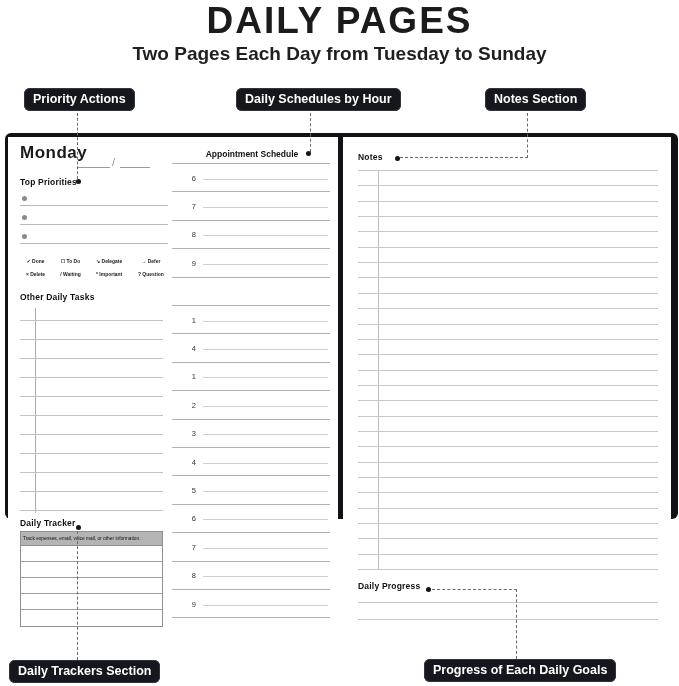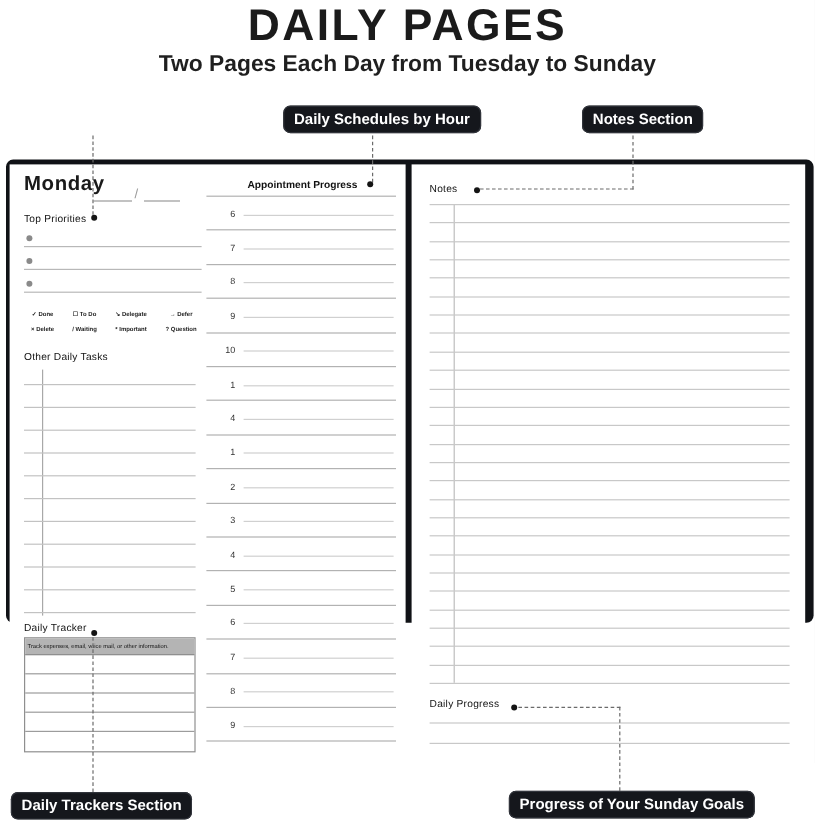--- a/index.html
+++ b/index.html
@@ -22,21 +22,21 @@
   .book{position:absolute;left:5px;top:133px;width:673px;height:386px;
         background:#101216;border-radius:6px}
   .page{position:absolute;top:4px;height:492px;background:#fff}
   .page-left{left:3px;width:330px}
   .page-right{left:338px;width:328px}
 
   
   .day{position:absolute;left:12px;top:6px;font-size:17px;font-weight:bold;letter-spacing:.5px}
   .blank{position:absolute;height:1px;border-bottom:1px solid #9a9a9a}
   .date-slash{position:absolute;font-size:11px;color:#9a9a9a}
-  .sec-label{position:absolute;font-size:8.5px;font-weight:normal;color:#111;letter-spacing:.2px}
+  .sec-label{position:absolute;font-size:8.5px;font-weight:bold;color:#111;letter-spacing:.2px}
   .p-bullet{position:absolute;left:14px;width:5px;height:5px;background:#8a8a8a;border-radius:50%}
   .p-line{position:absolute;left:12px;width:148px;border-top:1px solid #b8b8b8}
   .legend{position:absolute;left:10px;top:120px;width:154px;display:grid;
           grid-template-columns:1fr 1fr 1fr 1fr;row-gap:4px}
   .legend .cell{text-align:center;white-space:nowrap;font-size:8px;font-weight:bold;color:#222;
           transform:scale(.62);transform-origin:50% 50%}
   .task-line{position:absolute;left:12px;width:143px;border-top:1px solid #c2c2c2}
   .task-vline{position:absolute;left:27px;top:171px;height:205px;border-left:1px solid #a8a8a8}
   .tracker{position:absolute;left:12px;top:394px;width:143px;border:1px solid #8f8f8f;background:#fff}
   .tracker-head{height:14px;background:#b4b4b4;border-bottom:1px solid #8f8f8f;
@@ -61,24 +61,25 @@
   .note-vline{position:absolute;left:35px;top:33px;height:399px;border-left:1px solid #bdbdbd}
 </style>
 </head>
 <body>
 
 <div class="stage">
 
   <div class="title">DAILY PAGES</div>
   <div class="subtitle">Two Pages Each Day from Tuesday to Sunday</div>
 
+  <div class="callout" style="left:24px;top:88px">Priority Actions</div>
   <div class="callout" style="left:485px;top:88px">Notes Section</div>
   <div class="callout" style="left:236px;top:88px">Daily Schedules by Hour</div>
   <div class="callout" style="left:9px;top:660px">Daily Trackers Section</div>
-  <div class="callout" style="left:424px;top:659px">Progress of Your Sunday Goals</div>
+  <div class="callout" style="left:424px;top:659px">Progress of Each Daily Goals</div>
 
   <div class="vdash" style="left:77px;top:113px;height:66px"></div>
   <div class="dot" style="left:76px;top:179px"></div>
 
   <div class="vdash" style="left:310px;top:113px;height:39px"></div>
   <div class="dot" style="left:306px;top:151px"></div>
 
   <div class="vdash" style="left:527px;top:113px;height:45px"></div>
   <div class="hdash" style="left:400px;top:157px;width:128px"></div>
   <div class="dot" style="left:395px;top:156px"></div>
@@ -119,21 +120,21 @@
         <div class="tracker-head">
           <span>Track expenses, email, voice mail, or other information.</span>
         </div>
       <div class="tracker-row"></div>
           <div class="tracker-row"></div>
           <div class="tracker-row"></div>
           <div class="tracker-row"></div>
           <div class="tracker-row"></div>
         </div>
 
-      <div class="sched-head">Appointment Progress</div>
+      <div class="sched-head">Appointment Schedule</div>
     <div class="p-bullet" style="top: 59px;"></div>
         <div class="p-line" style="top: 68px;"></div>
         <div class="p-bullet" style="top: 78px;"></div>
         <div class="p-line" style="top: 87px;"></div>
         <div class="p-bullet" style="top: 97px;"></div>
         <div class="p-line" style="top: 106px;"></div>
         <div class="task-line" style="top: 183px;"></div>
         <div class="task-line" style="top: 202px;"></div>
         <div class="task-line" style="top: 221px;"></div>
         <div class="task-line" style="top: 240px;"></div>
@@ -170,24 +171,20 @@
           <span class="hour-line"></span>
         </div>
         <div class="hour-row" style="top: 89.3px;">
           <span class="hour-num">8</span>
           <span class="hour-line"></span>
         </div>
         <div class="hour-row" style="top: 117.7px;">
           <span class="hour-num">9</span>
           <span class="hour-line"></span>
         </div>
-        <div class="hour-row" style="top: 146.1px;">
-          <span class="hour-num">10</span>
-          <span class="hour-line"></span>
-        </div>
         <div class="hour-row" style="top: 174.5px;">
           <span class="hour-num">1</span>
           <span class="hour-line"></span>
         </div>
         <div class="hour-row" style="top: 202.9px;">
           <span class="hour-num">4</span>
           <span class="hour-line"></span>
         </div>
         <div class="hour-row" style="top: 231.3px;">
           <span class="hour-num">1</span>

